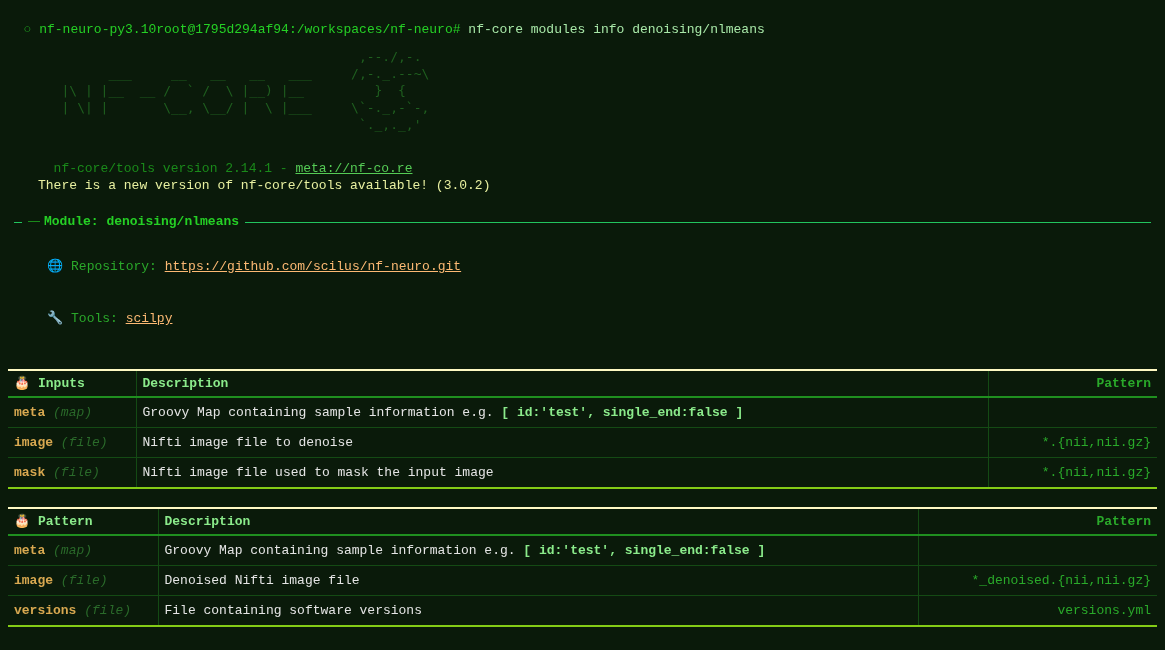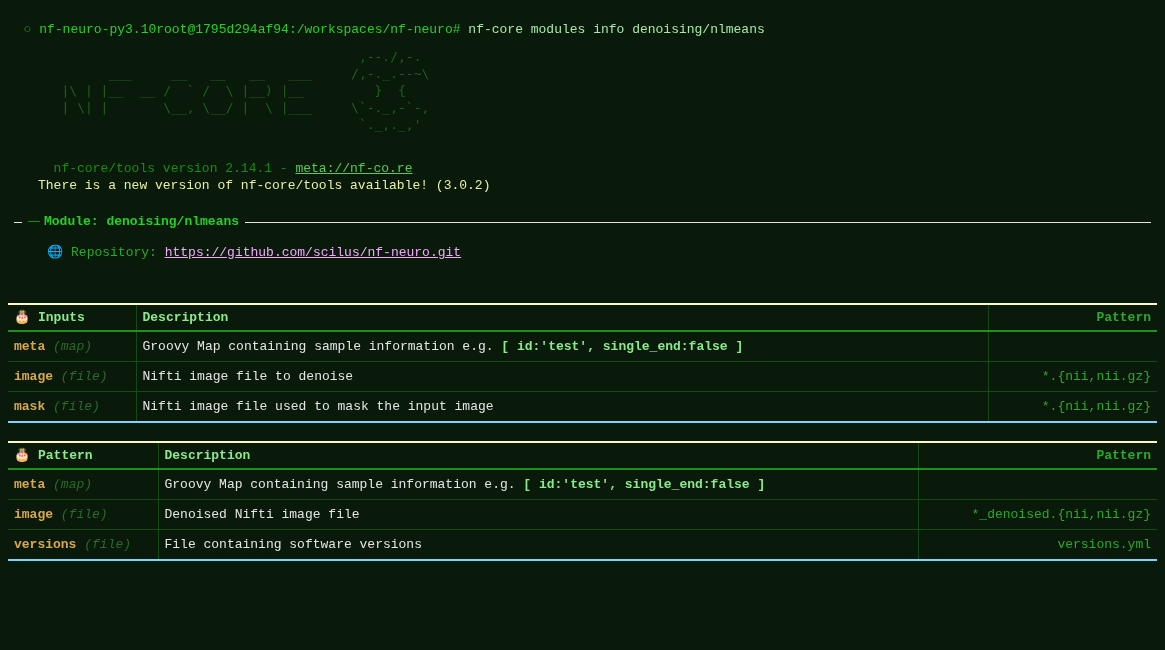--- a/index.html
+++ b/index.html
@@ -23,38 +23,38 @@
   .version-line { margin-left: 30px; white-space: pre; }
   .version-line .lnk { color: #55cc55; text-decoration: underline; }
   .new-version { margin-left: 30px; color: #e8f0a0; white-space: pre; }
   .box {
     margin-top: 20px;
     padding: 8px 6px 6px 6px;
     position: relative;
   }
   .box-top-line {
     height: 1px;
-    background: #e5e5e5;
+    background: #22c55e;
     position: relative;
-    margin-bottom: 4px;
+    margin-bottom: 18px;
   }
   .box-title {
     position: absolute;
     top: -9px;
     left: 8px;
     background: #0a1a0a;
     padding: 0 6px;
     color: #25d025;
     font-weight: bold;
   }
   .dash-short { display:inline-block; width:12px; height:1px; background:#1a8a1a; vertical-align:middle; margin-right:4px;}
   .meta-line { white-space: pre; margin: 0 0 1px 2px; }
   .meta-icon { display:inline-block; width:16px; text-align:center; }
   .meta-label { color: #2aa82a; }
-  .meta-link { color: #f0abfc; text-decoration: underline; }
+  .meta-link { color: #fdba74; text-decoration: underline; }
   .meta-desc { color: #2aa82a; }
   table {
     width: 100%;
     border-collapse: collapse;
     margin-top: 18px;
   }
   th {
     text-align: left;
     padding: 4px 6px;
     border-bottom: 2px solid #1f8f1f;
@@ -62,21 +62,21 @@
     color: #8beb8b;
     font-weight: bold;
   }
   th.pattern, td.pattern { text-align: right; color: #2aaa2a; }
   th + th, td + td { border-left: 1px solid #144a14; }
   td {
     padding: 6px 6px;
     border-bottom: 1px solid #144a14;
     vertical-align: middle;
   }
-  tr:last-child td { border-bottom: 2px solid #7dd3fc; }
+  tr:last-child td { border-bottom: 2px solid #84cc16; }
   .cake-icon { color: #d89050; }
   .param-name { color: #d8a850; font-weight: bold; }
   .param-type { color: #2a6a2a; font-style: italic; }
   .desc-text { color: #e5e5e5; }
   .desc-code { color: #8beb8b; font-weight: bold; }
 </style>
 </head>
 <body>
 
 <div class="prompt-line">
@@ -93,20 +93,23 @@
   <span>nf-core/tools version 2.14.1 - </span><span class="lnk">meta://nf-co.re</span>
 </div>
 <div class="new-version">There is a new version of nf-core/tools available! (3.0.2)</div>
 
 <div class="box">
   <div class="box-top-line">
     <span class="box-title"><span class="dash-short"></span><span>Module: denoising/nlmeans</span></span>
   </div>
   <div class="meta-line">
     <span class="meta-icon">🌐</span> <span class="meta-label">Repository:</span> <span class="meta-link">https://github.com/scilus/nf-neuro.git</span>
+  </div>
+  <div class="meta-line">
+    <span class="meta-icon">🔧</span> <span class="meta-label">Tools:</span> <span class="meta-link">scilpy</span>
   </div>
 </div>
 
 <table>
   <thead>
     <tr>
       <th style="width:128px"><span class="cake-icon">🎂</span> <span>Inputs</span></th>
       <th>Description</th>
       <th class="pattern">Pattern</th>
     </tr>

